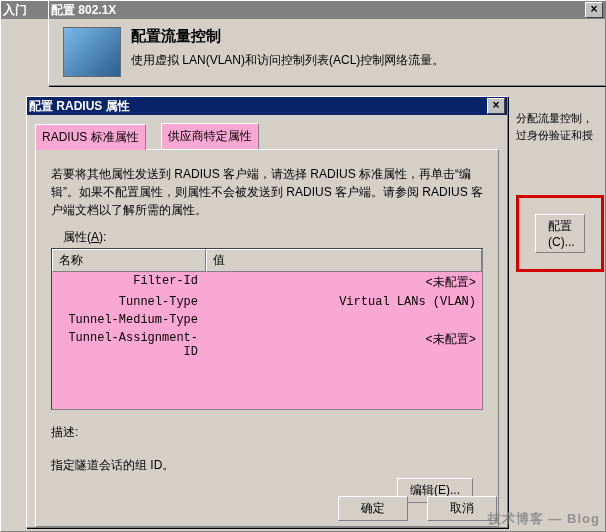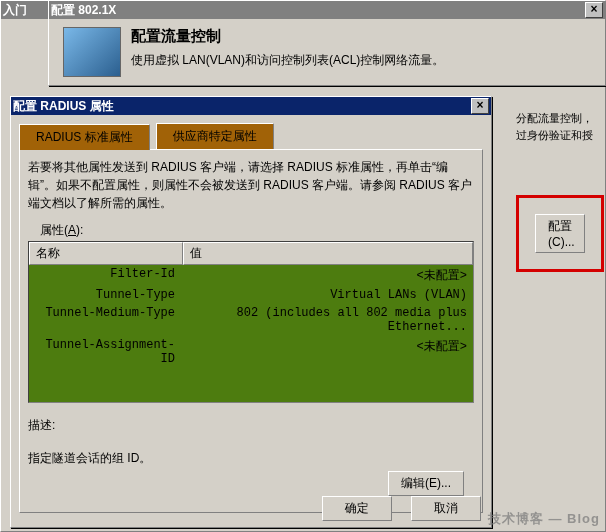--- a/index.html
+++ b/index.html
@@ -4,29 +4,29 @@
 <style>
 body { margin:0; font-family:"SimSun","宋体",sans-serif; font-size:12px; background:#ccc; width:606px; height:532px; overflow:hidden; position:relative; }
 .tb { background:#808080; color:#fff; display:flex; align-items:center; height:18px; padding:0 2px; font-weight:bold; }
 .tb .sp { flex:1; }
 .cx { width:16px; height:14px; background:#c0c0c0; border:1px solid #fff; border-right-color:#404040; border-bottom-color:#404040; text-align:center; line-height:12px; font-family:Arial; font-weight:bold; cursor:pointer; color:#000; }
 .win { position:absolute; background:#d4d0c8; border:1px solid #808080; border-top-color:#fff; border-left-color:#fff; box-shadow:1px 1px 0 #000; }
 .bg-win { left:0; top:0; width:604px; height:530px; }
 .tool-win { left:48px; top:0; width:556px; }
 .tool-content { padding:8px 14px; display:flex; gap:10px; }
 .tool-ico { width:56px; height:48px; background:linear-gradient(135deg,#7ab8e8,#2b5f8f); border:1px solid #666; }
-.rad-win { left:10px; top:96px; width:480px; height:430px; }
+.rad-win { left:26px; top:96px; width:480px; height:430px; }
 .tabs { display:flex; margin:8px 8px 0; }
-.tab { padding:4px 16px; background:#a16207; border:1px solid #808080; border-bottom:none; border-top-color:#fff; border-left-color:#fff; margin-right:6px; }
+.tab { padding:4px 6px; background:#f9a8d4; border:1px solid #808080; border-bottom:none; border-top-color:#fff; border-left-color:#fff; margin-right:15px; }
 .tab.act { position:relative; top:1px; z-index:2; }
-.tabp { margin:0 8px 8px; padding:8px; border:1px solid #808080; border-top-color:#fff; border-left-color:#fff; background:#d4d0c8; height:346px; }
+.tabp { margin:0 8px 8px; padding:15px; border:1px solid #808080; border-top-color:#fff; border-left-color:#fff; background:#d4d0c8; height:346px; }
 .inst { color:#000; line-height:1.5; margin-bottom:10px; }
 .fl { margin:6px 12px 2px; }
 .u { text-decoration:underline; }
-.lv { background:#4d7c0f; border:1px solid #808080; border-top-color:#404040; border-left-color:#404040; height:160px; overflow:hidden; }
+.lv { background:#f9a8d4; border:1px solid #808080; border-top-color:#404040; border-left-color:#404040; height:160px; overflow:hidden; }
 .lvh { display:flex; background:#d4d0c8; }
 .lvh .c { border:1px solid #fff; border-right-color:#808080; border-bottom-color:#808080; padding:2px 6px; }
 .c1 { width:140px; } .c2 { flex:1; }
 .lv .r { display:flex; padding:1px 0;text-align:right; }
 .lv .r .cc { padding:1px 6px; font-family:"Courier New",monospace; font-size:12px; }
 .lv .r.sel { background:#0a246a; color:#fff; }
 .dl { margin-top:14px; }
 .dv { margin-top:16px; }
 .btn { padding:3px 12px; background:#d4d0c8; border:1px solid #808080; border-top-color:#fff; border-left-color:#fff; cursor:pointer; font-family:inherit; font-size:12px; }
 .act-row { text-align:right; padding:4px 10px 0; }
@@ -94,21 +94,20 @@
       <div class="r">
         <div class="cc c1">Filter-Id</div>
         <div class="cc c2">&lt;未配置&gt;</div>
       </div>
       <div class="r">
         <div class="cc c1">Tunnel-Type</div>
         <div class="cc c2">Virtual LANs (VLAN)</div>
       </div>
       <div class="r">
         <div class="cc c1">Tunnel-Medium-Type</div>
-        <div class="cc c2">802 (includes all 802 media plus Ethernet...</div>
       </div>
       <div class="r">
         <div class="cc c1">Tunnel-Assignment-ID</div>
         <div class="cc c2">&lt;未配置&gt;</div>
       </div>
     </div>
 
     <div class="dl">描述:</div>
     <div class="dv">指定隧道会话的组 ID。</div>
 

